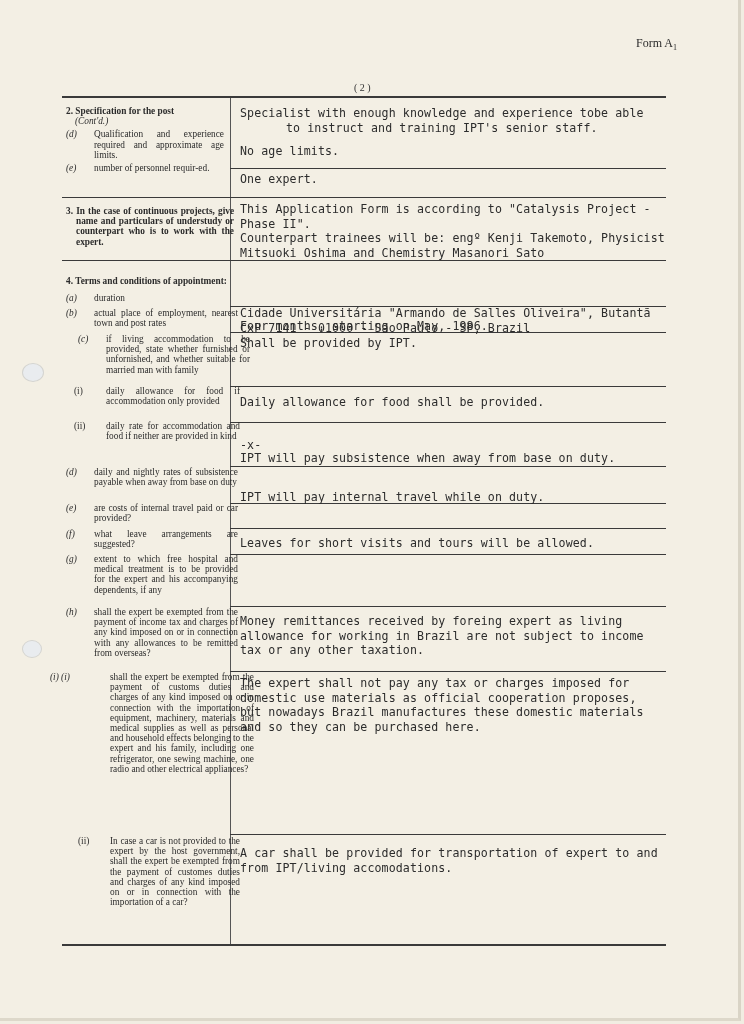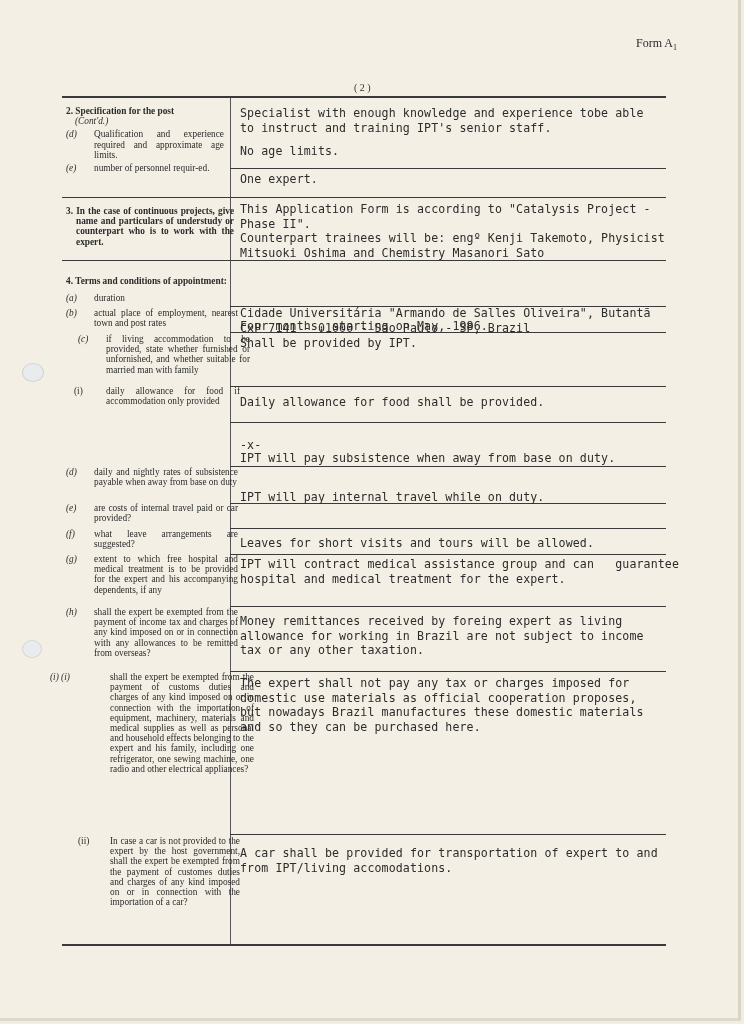--- a/index.html
+++ b/index.html
@@ -48,21 +48,21 @@
     <div class="hline" style="left:168px;top:575px;width:436px;"></div>
     <div class="hline" style="left:168px;top:738px;width:436px;"></div>
     <div class="hline" style="left:0;top:848px;width:604px;height:2px;"></div>
 
     <div class="q" style="left:4px;top:10px;width:158px;">
       <div><span class="num">2.</span> <span class="hd">Specification for the post</span></div>
       <div style="padding-left:9px;font-style:italic;">(Cont'd.)</div>
       <div class="ind" style="margin-top:3px;padding-left:28px;text-indent:-14px;"><span class="lbl">(d)</span><span>Qualification and experience required and approximate age limits.</span></div>
       <div class="ind" style="margin-top:3px;padding-left:28px;text-indent:-14px;"><span class="lbl">(e)</span><span>number of personnel requir-ed.</span></div>
     </div>
-    <div class="a" style="top:10px;">Specialist with enough knowledge and experience tobe able
+    <div class="a" style="top:10px;text-align:center;">Specialist with enough knowledge and experience tobe able
 to instruct and training IPT's senior staff.</div>
     <div class="a" style="top:48px;">No age limits.</div>
     <div class="a" style="top:76px;">One expert.</div>
 
     <div class="q" style="left:4px;top:110px;width:158px;padding-left:10px;text-indent:-10px;">
       <span class="num">3.</span> <span class="hd">In the case of continuous projects, give name and particulars of understudy or counterpart who is to work with the expert.</span>
     </div>
     <div class="a" style="top:106px;">This Application Form is according to "Catalysis Project -
 Phase II".
 Counterpart trainees will be: engº Kenji Takemoto, Physicist
@@ -78,34 +78,33 @@
     <div class="q" style="left:18px;top:212px;width:144px;padding-left:14px;text-indent:-14px;"><span class="lbl">(b)</span><span>actual place of employment, nearest town and post rates</span></div>
     <div class="a" style="top:210px;">Cidade Universitária "Armando de Salles Oliveira", Butantã
 CxP 7141 - 01000 - São Paulo - SP, Brazil</div>
 
     <div class="q" style="left:30px;top:238px;width:144px;padding-left:14px;text-indent:-14px;"><span class="lbl">(c)</span><span>if living accommodation to be provided, state whether furnished or unfornished, and whether suitable for married man with family</span></div>
     <div class="a" style="top:240px;">Shall be provided by IPT.</div>
 
     <div class="q" style="left:28px;top:290px;width:134px;padding-left:16px;text-indent:-16px;"><span class="lbl" style="width:16px;font-style:normal;">(i)</span><span>daily allowance for food if accommodation only provided</span></div>
     <div class="a" style="top:299px;">Daily allowance for food shall be provided.</div>
 
+    <div class="q" style="left:28px;top:325px;width:134px;padding-left:16px;text-indent:-16px;"><span class="lbl" style="width:16px;font-style:normal;">(ii)</span><span>daily rate for accommodation and food if neither are provided in kind</span></div>
     <div class="a" style="top:342px;">-x-</div>
 
     <div class="q" style="left:18px;top:371px;width:144px;padding-left:14px;text-indent:-14px;"><span class="lbl">(d)</span><span>daily and nightly rates of subsistence payable when away from base on duty</span></div>
     <div class="a" style="top:355px;">IPT will pay subsistence when away from base on duty.</div>
 
     <div class="q" style="left:18px;top:407px;width:144px;padding-left:14px;text-indent:-14px;"><span class="lbl">(e)</span><span>are costs of internal travel paid or car provided?</span></div>
     <div class="a" style="top:394px;">IPT will pay internal travel while on duty.</div>
 
     <div class="q" style="left:18px;top:433px;width:144px;padding-left:14px;text-indent:-14px;"><span class="lbl">(f)</span><span>what leave arrangements are suggested?</span></div>
     <div class="a" style="top:440px;">Leaves for short visits and tours will be allowed.</div>
 
     <div class="q" style="left:18px;top:458px;width:144px;padding-left:14px;text-indent:-14px;"><span class="lbl">(g)</span><span>extent to which free hospital and medical treatment is to be provided for the expert and his accompanying dependents, if any</span></div>
-    <div class="a" style="top:461px;">IPT will contract medical assistance group and can   guarantee
-hospital and medical treatment for the expert.</div>
 
     <div class="q" style="left:18px;top:511px;width:144px;padding-left:14px;text-indent:-14px;"><span class="lbl">(h)</span><span>shall the expert be exempted from the payment of income tax and charges of any kind imposed on or in connection with any allowances to be remitted from overseas?</span></div>
     <div class="a" style="top:518px;">Money remittances received by foreing expert as living
 allowance for working in Brazil are not subject to income
 tax or any other taxation.</div>
 
     <div class="q" style="left:18px;top:576px;width:144px;padding-left:30px;text-indent:-30px;"><span class="lbl" style="width:30px;">(i) (i)</span><span>shall the expert be exempted from the payment of customs duties and charges of any kind imposed on or in connection with the importation of equipment, machinery, materials and medical supplies as well as personal and household effects belonging to the expert and his family, including one refrigerator, one sewing machine, one radio and other electrical appliances?</span></div>
     <div class="a" style="top:580px;">The expert shall not pay any tax or charges imposed for
 domestic use materials as official cooperation proposes,
 but nowadays Brazil manufactures these domestic materials

